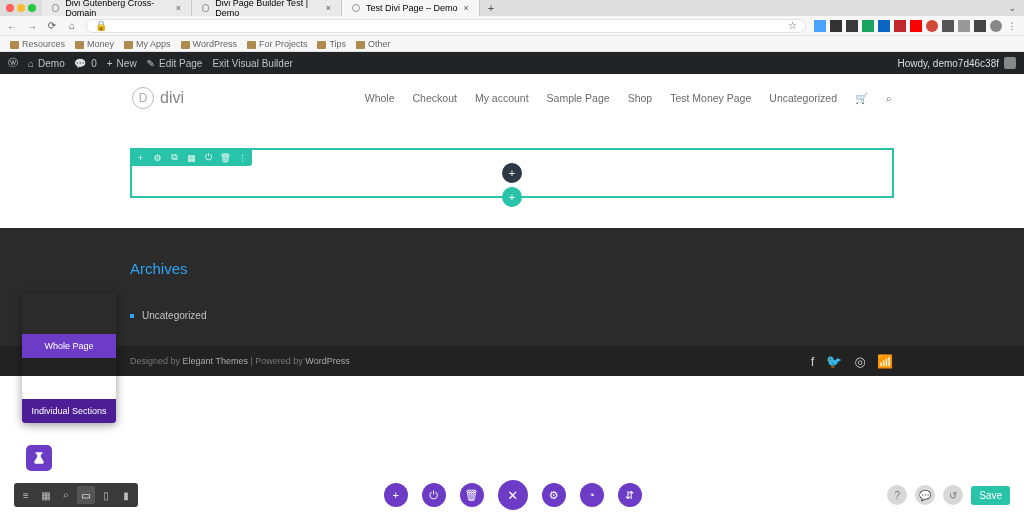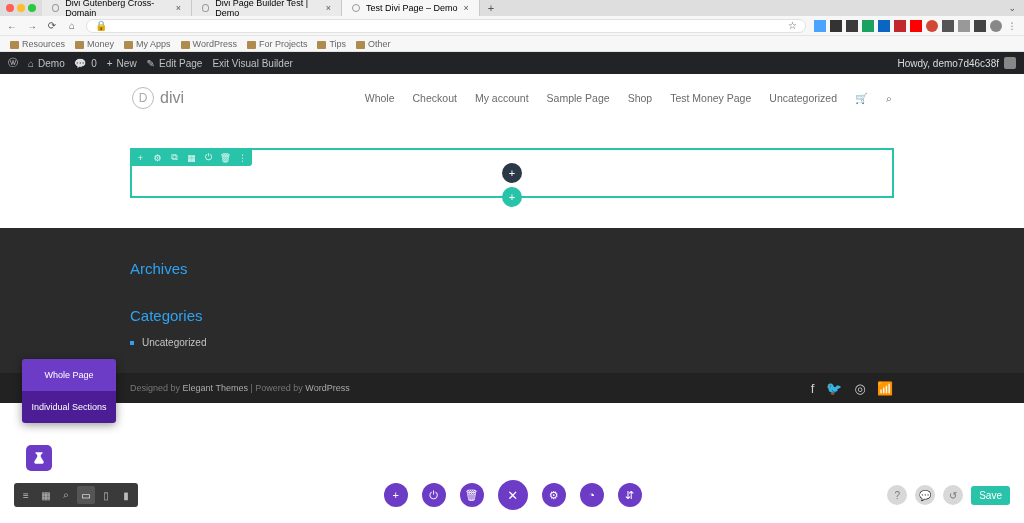--- a/index.html
+++ b/index.html
@@ -50,21 +50,21 @@
   .widget-title{ color:#2ea3f2; font-size:15px; font-weight:400; margin-bottom:10px;}
   .widget ul{ list-style:none;}
   .widget li{ font-size:10px; color:#c4c4c4; padding:3px 0; position:relative; padding-left:12px;}
   .widget li::before{ content:""; width:4px;height:4px;background:#2ea3f2; position:absolute; left:0; top:7px;}
   .credit-bar{ background:#222; height:30px; display:flex; align-items:center; max-width:100%; margin-top:22px; padding:0 0;}
   .credit-inner{ max-width:800px; margin:0 auto; width:100%; padding:0 18px; display:flex; align-items:center; font-size:9px; color:#777;}
   .credit-inner a{ color:#aaa;}
   .social{ margin-left:auto; display:flex; gap:12px; font-size:13px; color:#ccc;}
   
   .ab-menu{ position:absolute; left:22px; bottom:100px; width:94px; border-radius:3px; overflow:hidden; box-shadow:0 2px 10px rgba(0,0,0,.4); font-size:9px;}
-  .ab-menu .opt{ height:32px; display:flex; align-items:center; justify-content:center; color:#fff;}
+  .ab-menu .opt{ height:24px; display:flex; align-items:center; justify-content:center; color:#fff;margin-top:41px;}
   .ab-menu .opt.purple{ background:#6d3cc6;}
   .ab-menu .opt.gray{ background:#4c1d95;}
   
   .ab-fab{ position:absolute; left:26px; bottom:52px; width:26px;height:26px;border-radius:5px; background:#6d3cc6; display:flex;align-items:center;justify-content:center;}
   .ab-fab svg{width:14px;height:14px;}
   
   .builder-bar{ position:absolute; left:0; right:0; bottom:14px; height:28px; display:flex; align-items:center; padding:0 14px;}
   .view-modes{ background:#3a3a3a; border-radius:3px; display:flex; gap:2px; padding:3px;}
   .vm{ width:18px;height:18px; display:flex;align-items:center;justify-content:center; color:#bbb; font-size:10px; border-radius:2px;}
   .vm.active{ background:#555; color:#fff;}
@@ -248,21 +248,20 @@
         <div class="plus-circle plus-teal">+</div>
       </div>
     </div>
 
     <div class="dark">
       <div class="dark-inner">
         <div class="widget">
           <div class="widget-title">Archives</div>
         </div>
         <div class="widget" style="margin-top:30px">
-          <div class="widget-title">Categories</div>
           <ul>
               <li>Uncategorized</li>
             </ul>
         </div>
       </div>
       <div class="credit-bar">
         <div class="credit-inner">
           <span>
             <span>Designed by </span><a>Elegant Themes</a><span> | Powered by </span><a>WordPress</a>
           </span>

